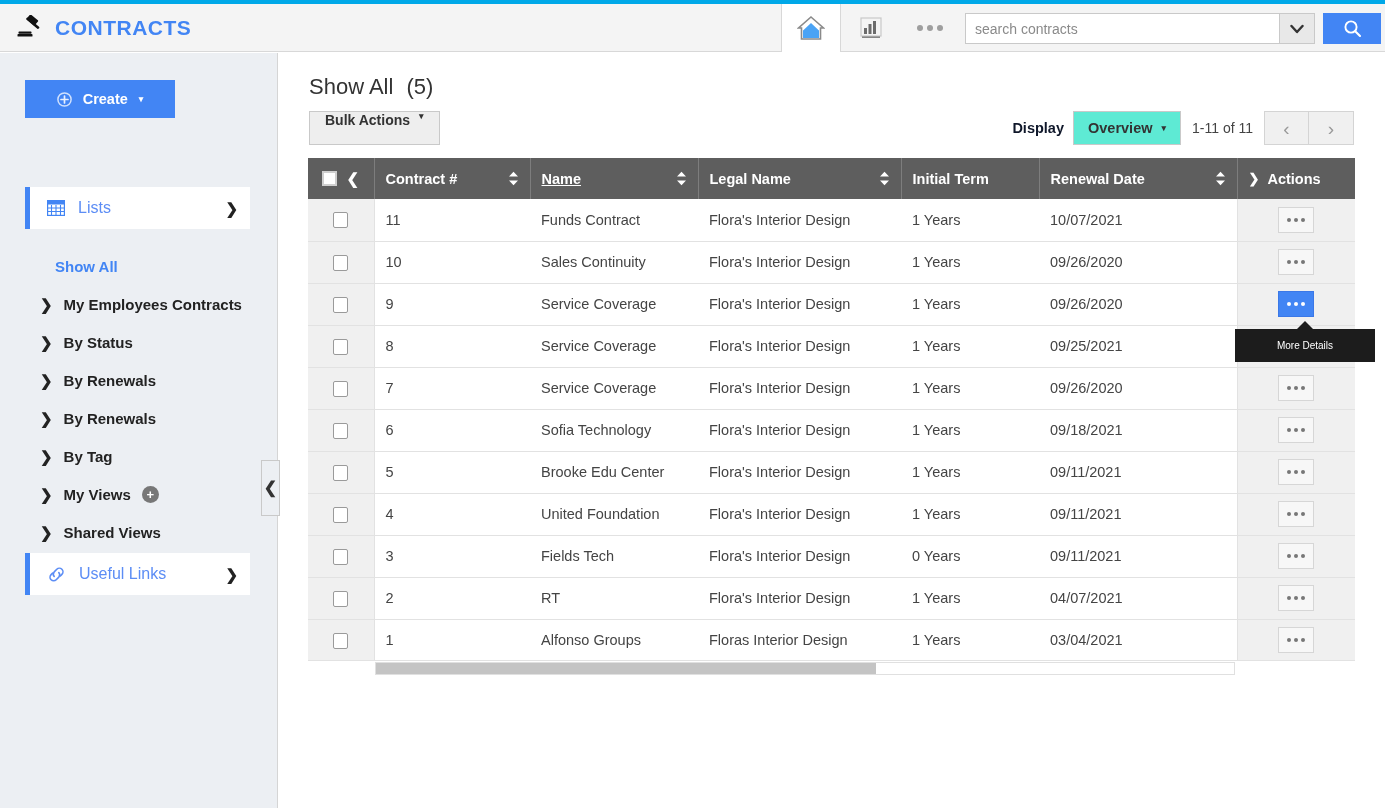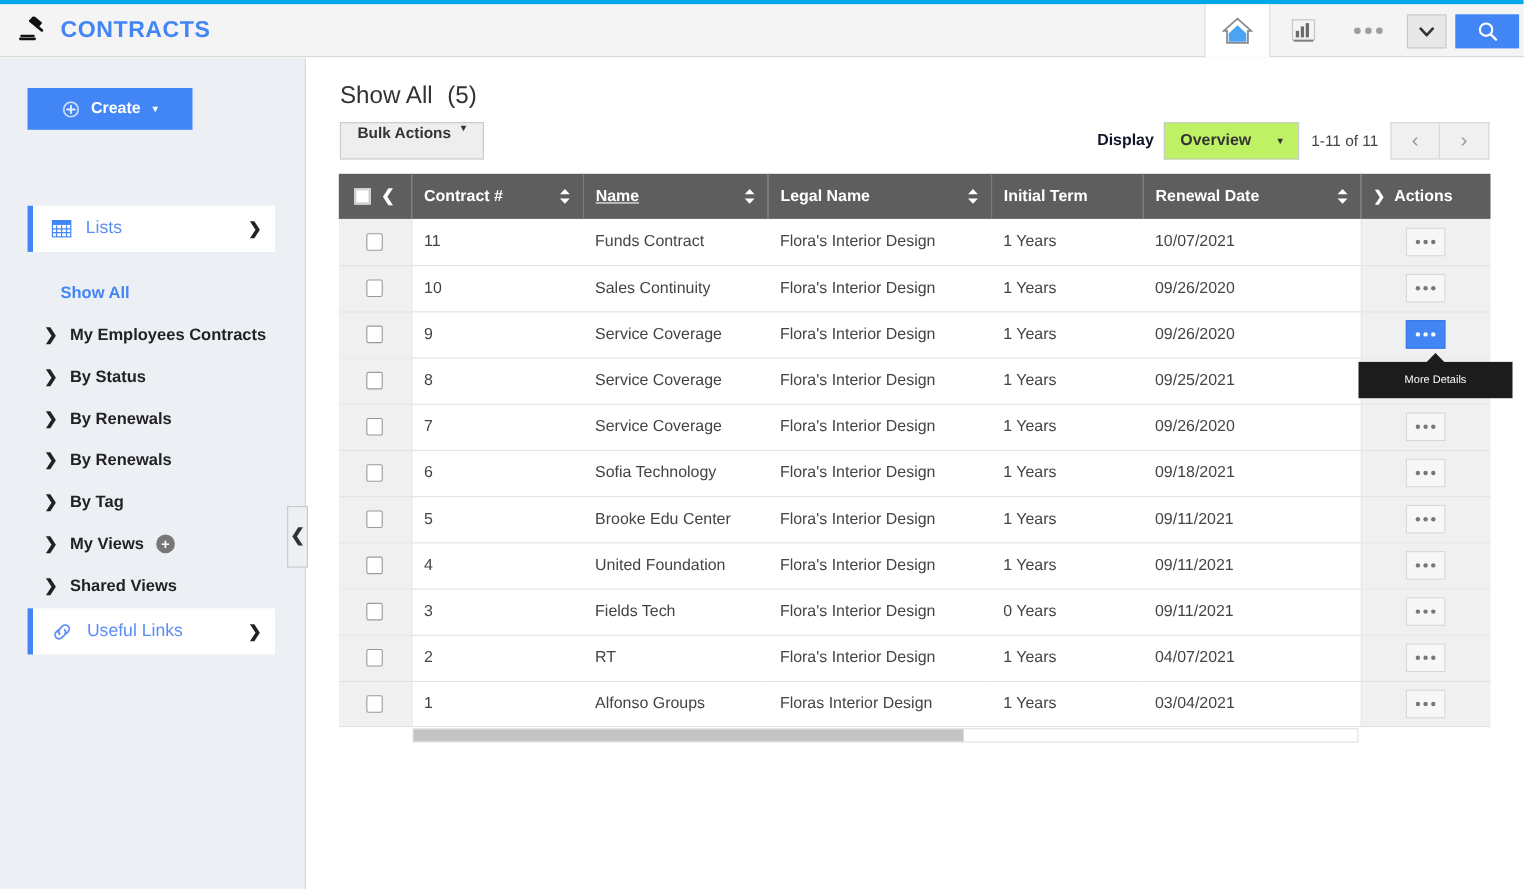--- a/index.html
+++ b/index.html
@@ -181,23 +181,23 @@
   }
   .bulk-btn .caret { font-size: 9px; line-height:1; }
 
   .display-bar {
     position: absolute; top: 58px; right: 31px;
     display: flex; align-items: center; height: 34px;
   }
   .display-label { font-size: 14.5px; font-weight: bold; color: #0f172a; margin-right: 9px; }
   .display-select {
     height: 34px; padding: 0 14px;
-    background: #bef264; border: 1px solid #c9c9c9;
+    background: #5eead4; border: 1px solid #c9c9c9;
     font-size: 14.5px; font-weight: bold; color: #333;
-    display: flex; align-items: center; gap: 24px; cursor: pointer;
+    display: flex; align-items: center; gap: 9px; cursor: pointer;
   }
   .display-select .caret { font-size: 9px; line-height:1; }
   .range-text { font-size: 14px; color: #444; margin: 0 11px; }
   .pager { display: flex; }
   .pager-btn {
     width: 45px; height: 34px;
     background: #f0f0f0; border: 1px solid #d4d4d4;
     display: flex; align-items: center; justify-content: center;
     cursor: pointer;
   }
@@ -334,20 +334,21 @@
       </svg>
     </div>
     <div class="dots-btn">
       <span class="dots-icon">
           <i></i>
           <i></i>
           <i></i>
         </span>
     </div>
     <div class="search-wrap">
+      <input class="search-input" type="text" placeholder="search contracts" style="">
       <div class="search-caret">
         <svg viewBox="0 0 14 10">
           <path d="M1.5 2 L7 8 L12.5 2" fill="none" stroke="#333" stroke-width="2.4" stroke-linecap="round" stroke-linejoin="round"></path>
         </svg>
       </div>
       <div class="search-go">
         <svg viewBox="0 0 19 19">
           <circle cx="8" cy="8" r="5.6" fill="none" stroke="#fff" stroke-width="1.9"></circle>
           <line x1="12.2" y1="12.2" x2="17" y2="17" stroke="#fff" stroke-width="2.1" stroke-linecap="round"></line>
         </svg>

